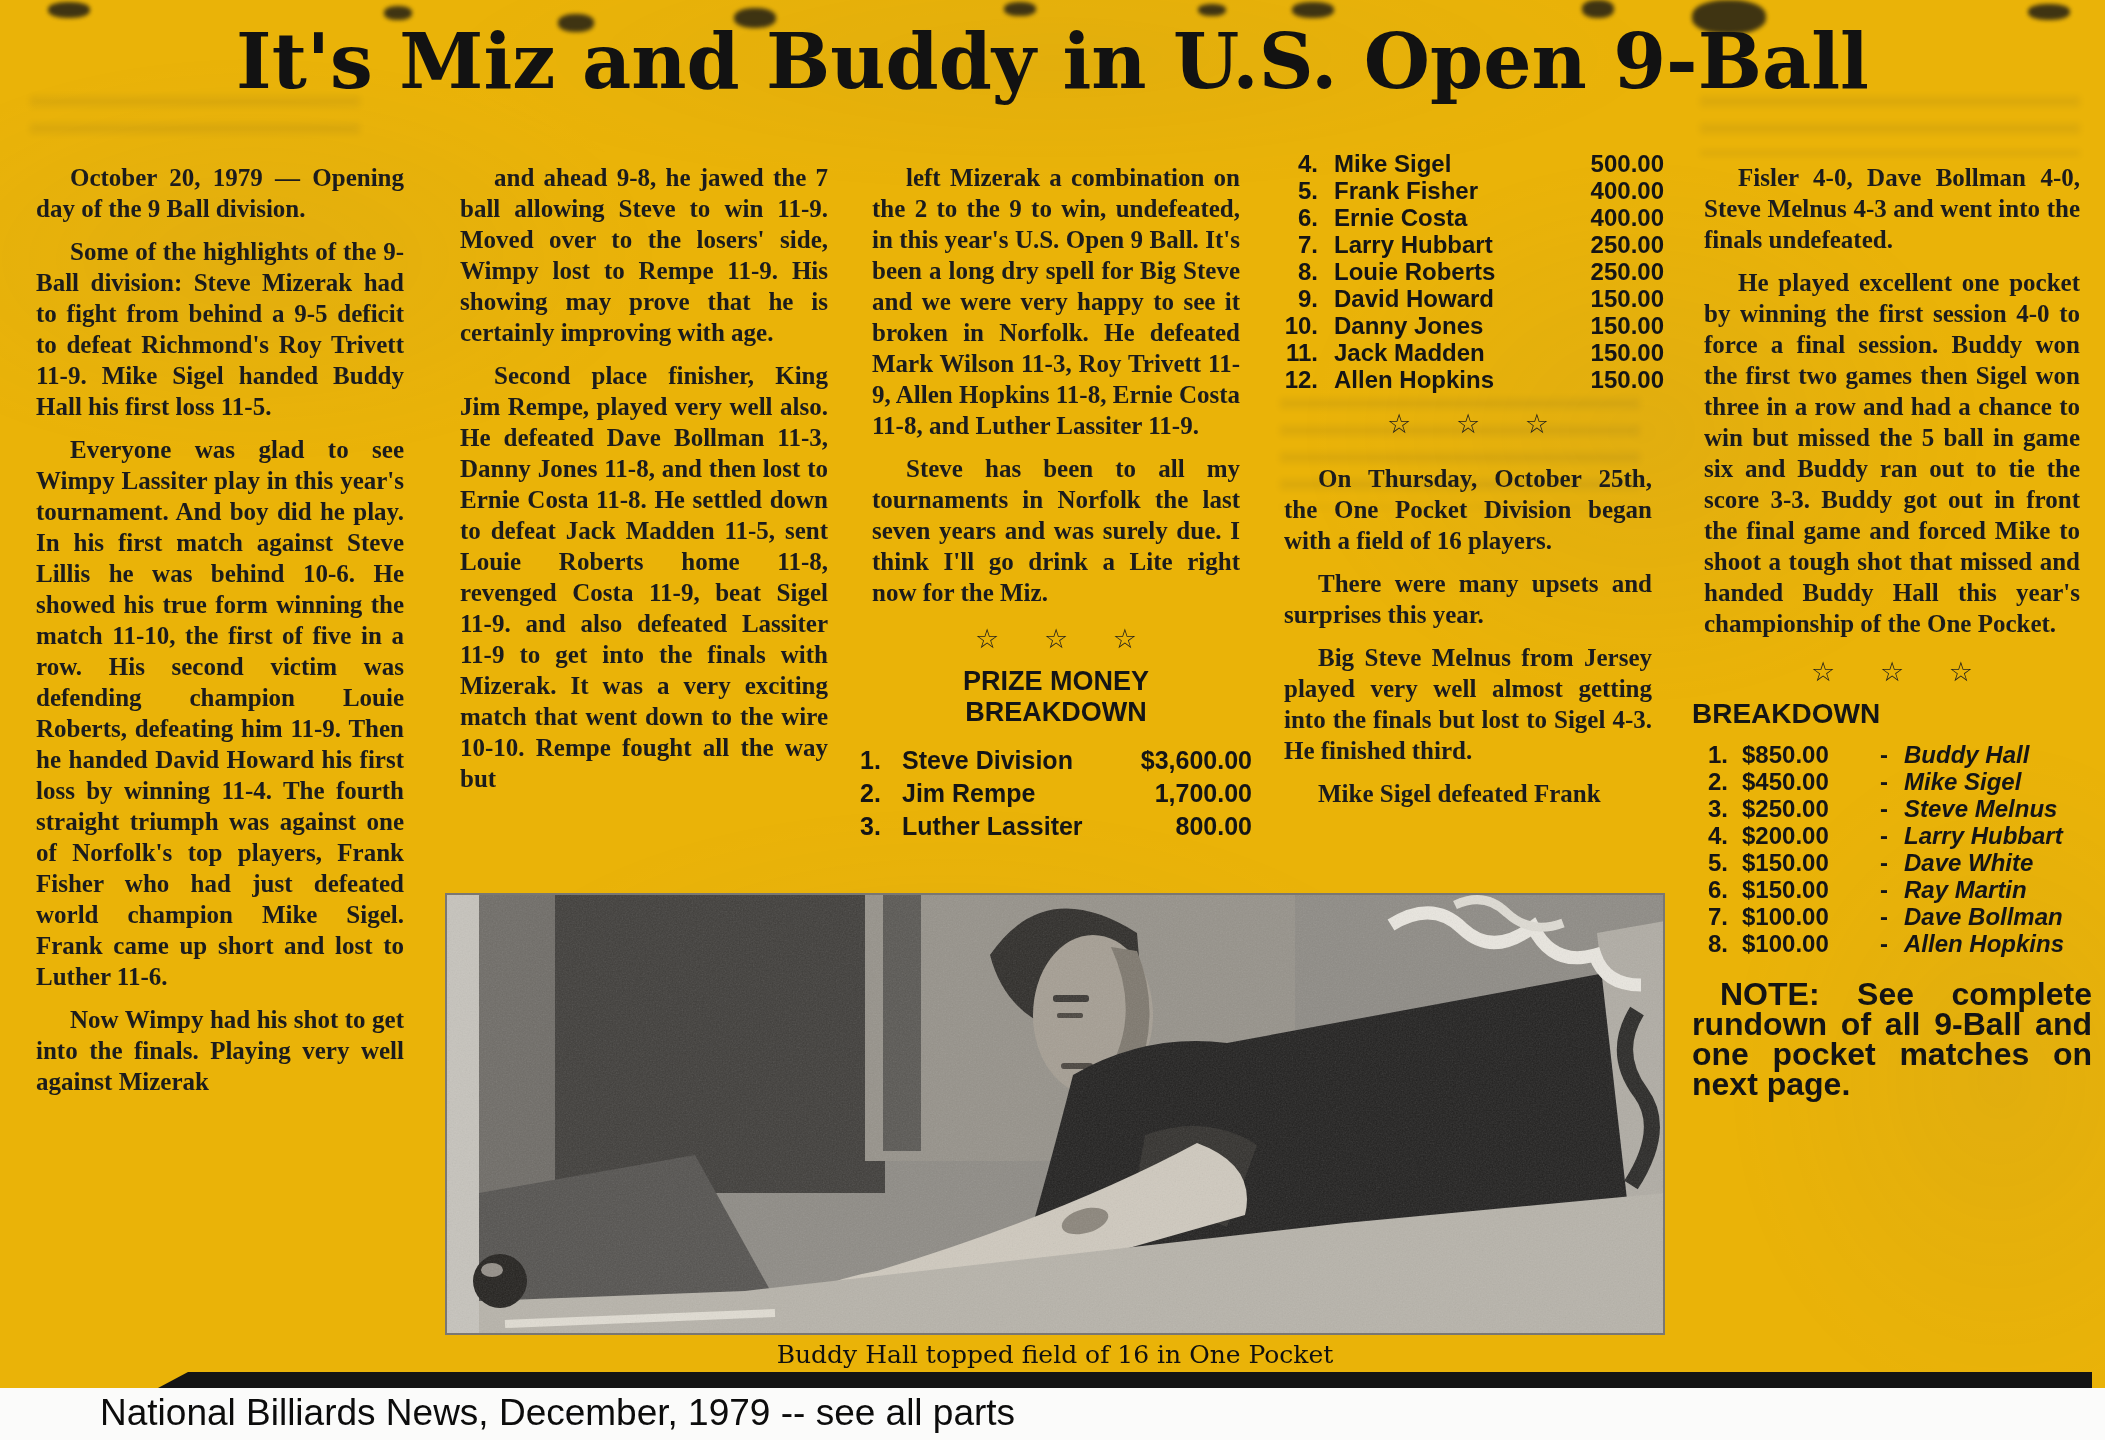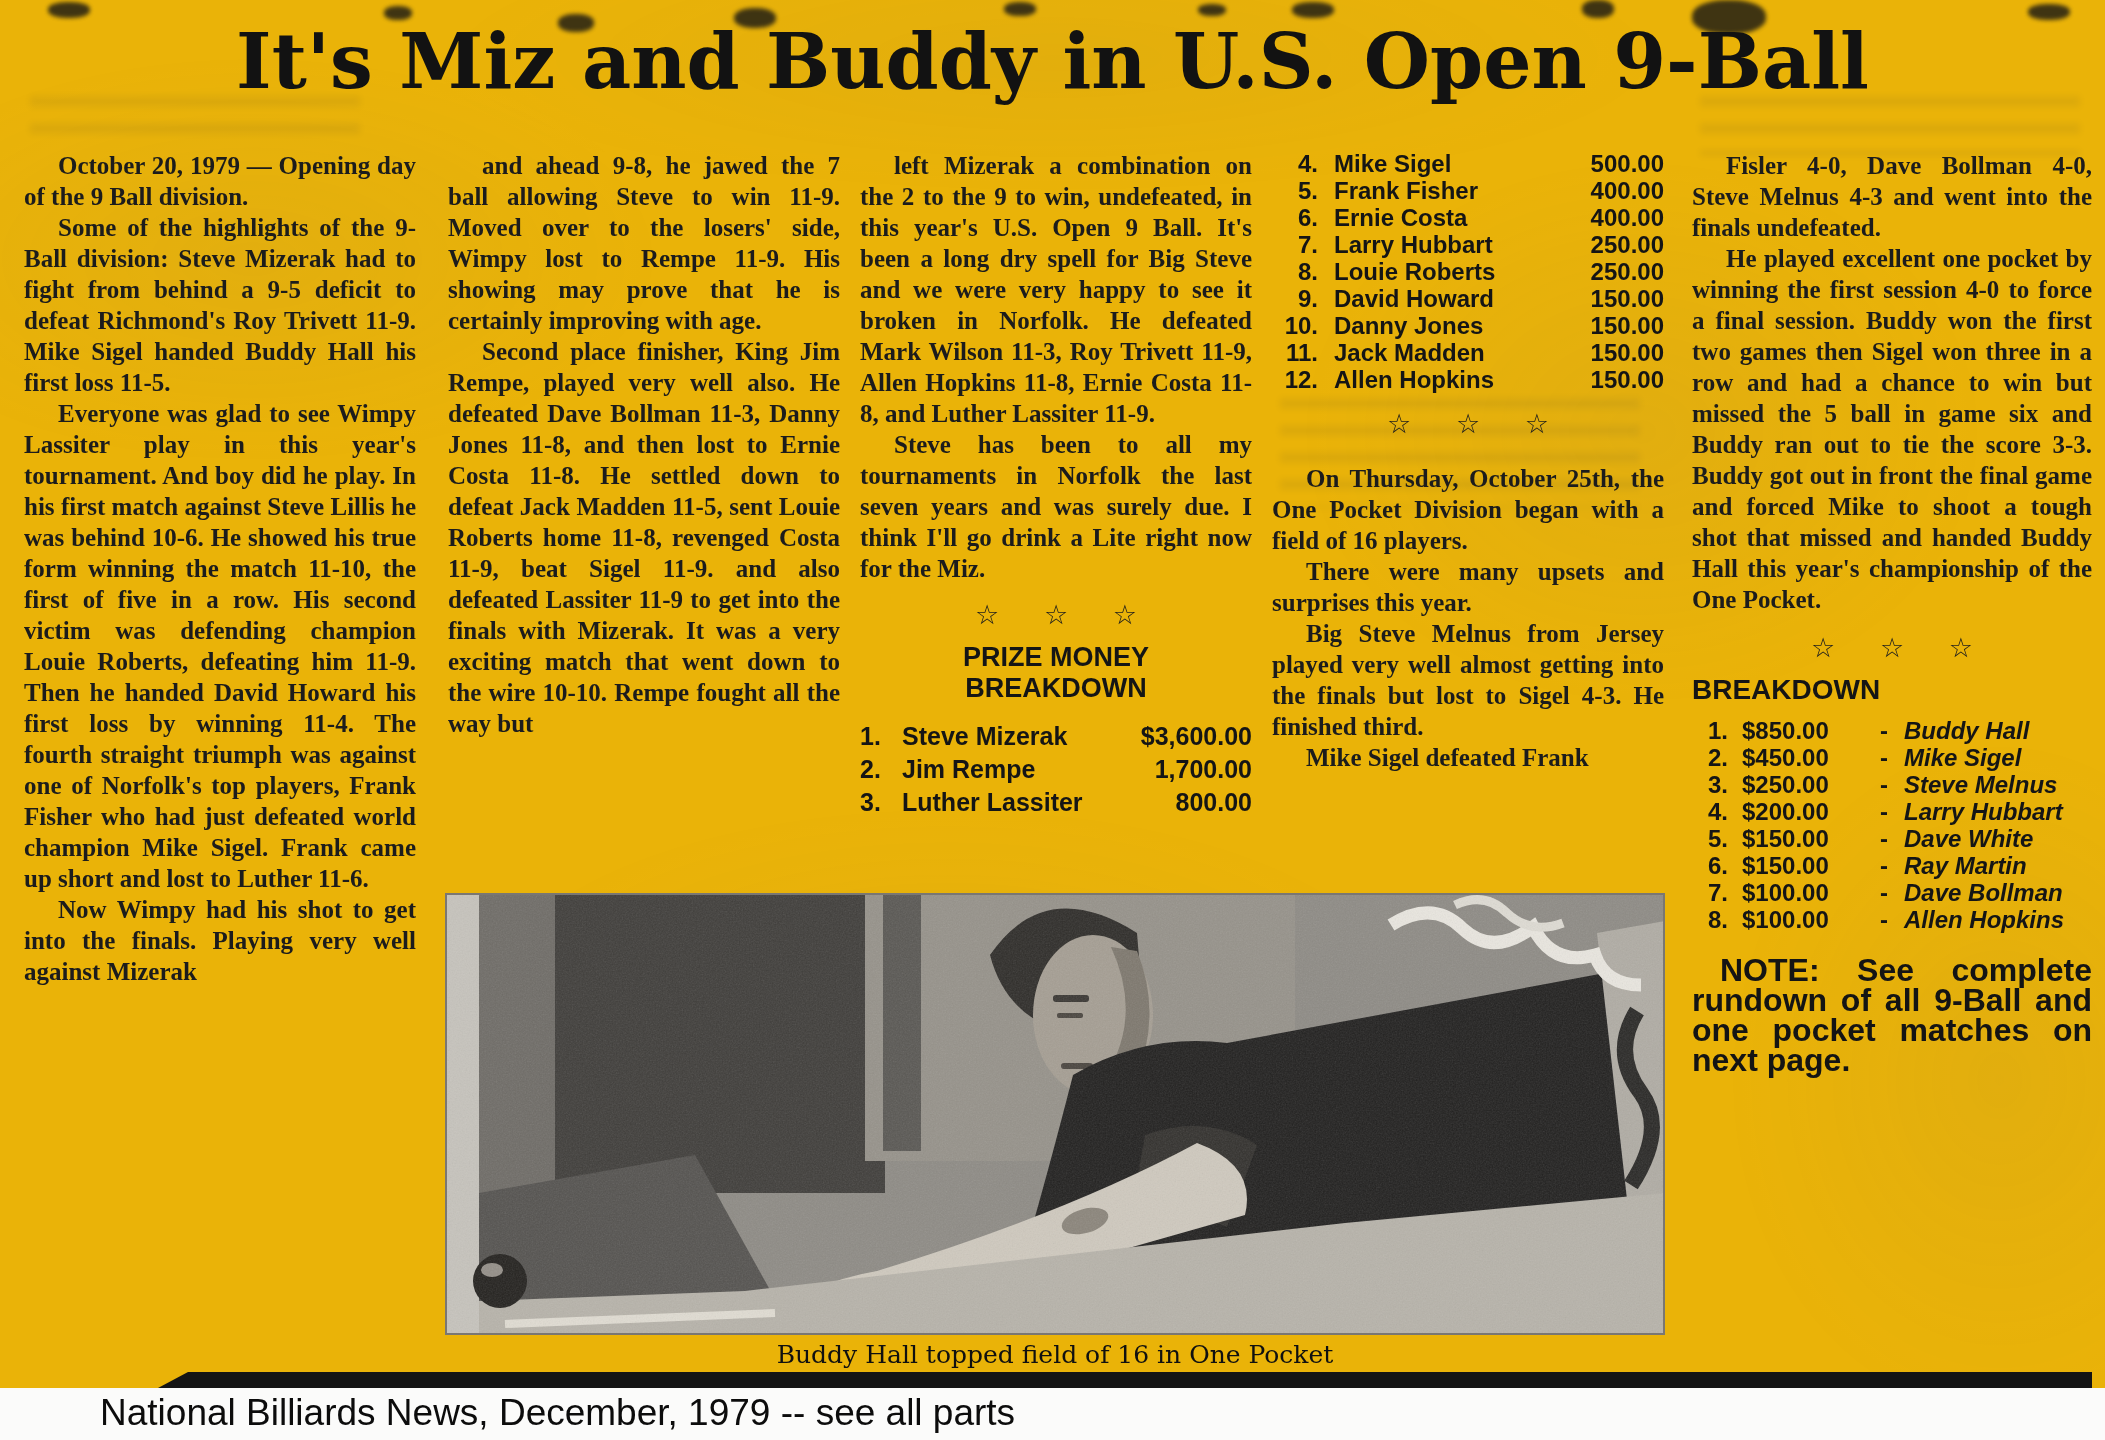--- a/index.html
+++ b/index.html
@@ -14,21 +14,21 @@
   .ghost{position:absolute;z-index:1;opacity:.07;filter:blur(3px);
     background:repeating-linear-gradient(180deg,#333 0 11px,transparent 11px 27px);}
   .smudge{position:absolute;z-index:3;background:#151515;border-radius:45%;filter:blur(2px);opacity:.8;}
 
   .headline{position:absolute;z-index:4;left:0;right:0;top:16px;text-align:center;
     font-family:"DejaVu Serif",serif;font-weight:bold;font-size:76px;line-height:92px;
     color:#121212;letter-spacing:0px;}
 
   .col{position:absolute;z-index:4;top:150px;width:392px;}
   #col1{left:24px;} #col2{left:448px;} #col3{left:860px;} #col4{left:1272px;} #col5{left:1692px;width:400px;}
-  .body-text p{margin:0;text-indent:34px;text-align:justify;
+  .body-text p{margin:12px;text-indent:34px;text-align:justify;
     font-family:"Liberation Serif",serif;font-weight:bold;font-size:25px;line-height:31px;color:#1c1c1c;}
 
   .stars{text-align:center;font-family:"DejaVu Sans",sans-serif;font-size:27px;line-height:34px;
     color:#1d1d1d;letter-spacing:18px;text-indent:18px;margin-top:14px;}
   .pm-title{margin-top:10px;text-align:center;font-family:"Liberation Sans",sans-serif;
     font-weight:bold;font-size:27px;line-height:31px;color:#151515;}
   .pm-list{margin-top:16px;}
   .pm-row{display:flex;align-items:baseline;font-family:"Liberation Sans",sans-serif;
     font-weight:bold;font-size:25px;line-height:33px;color:#151515;}
   .pm-row .rank{width:42px;}
@@ -114,21 +114,21 @@
       </div>
     <div class="stars">☆ ☆ ☆</div>
     <div class="pm-title">
       <div>PRIZE MONEY</div>
       <div>BREAKDOWN</div>
     </div>
     <div class="pm-list">
 
         <div class="pm-row">
           <span class="rank">1.</span>
-          <span class="name">Steve Mizerak</span>
+          <span class="name">Steve Division</span>
           <span class="amount">$3,600.00</span>
         </div>
 
         <div class="pm-row">
           <span class="rank">2.</span>
           <span class="name">Jim Rempe</span>
           <span class="amount">1,700.00</span>
         </div>
 
         <div class="pm-row">

